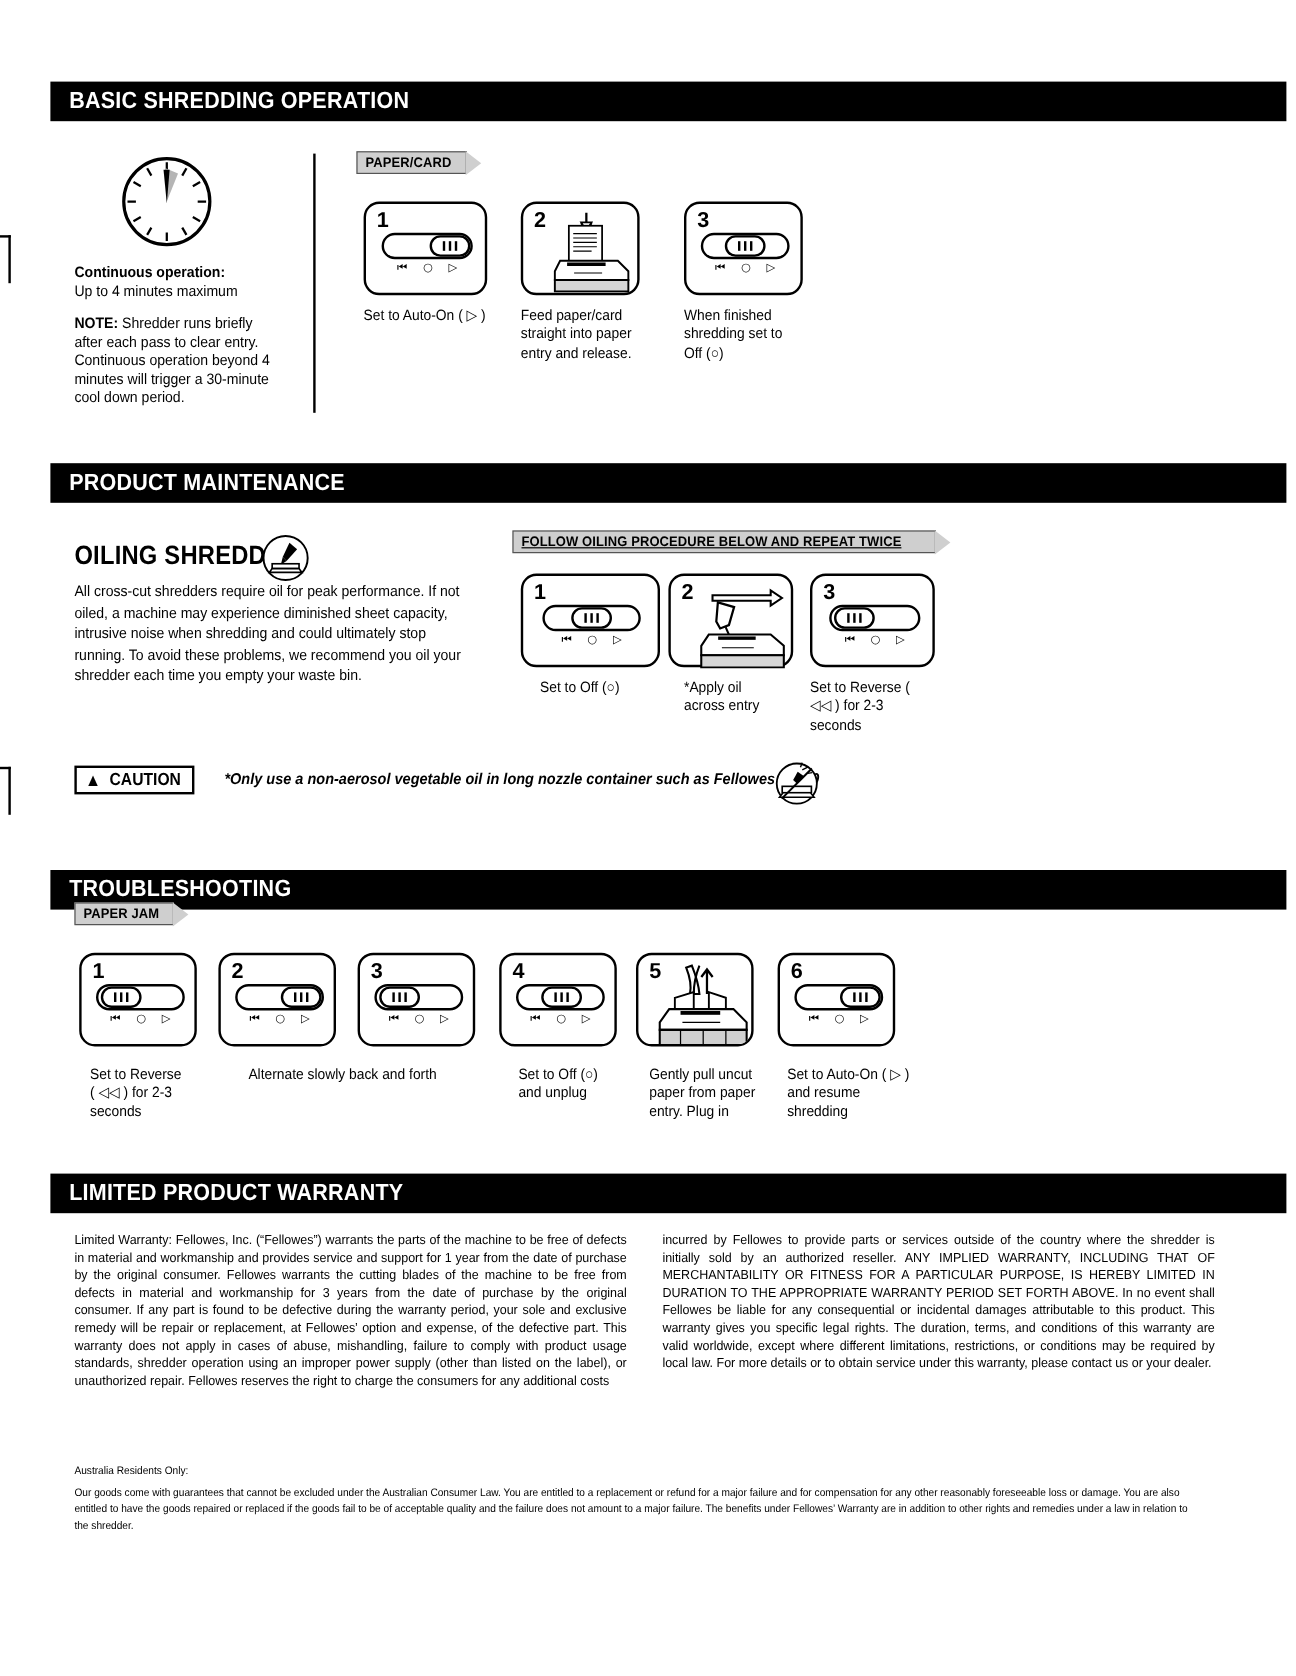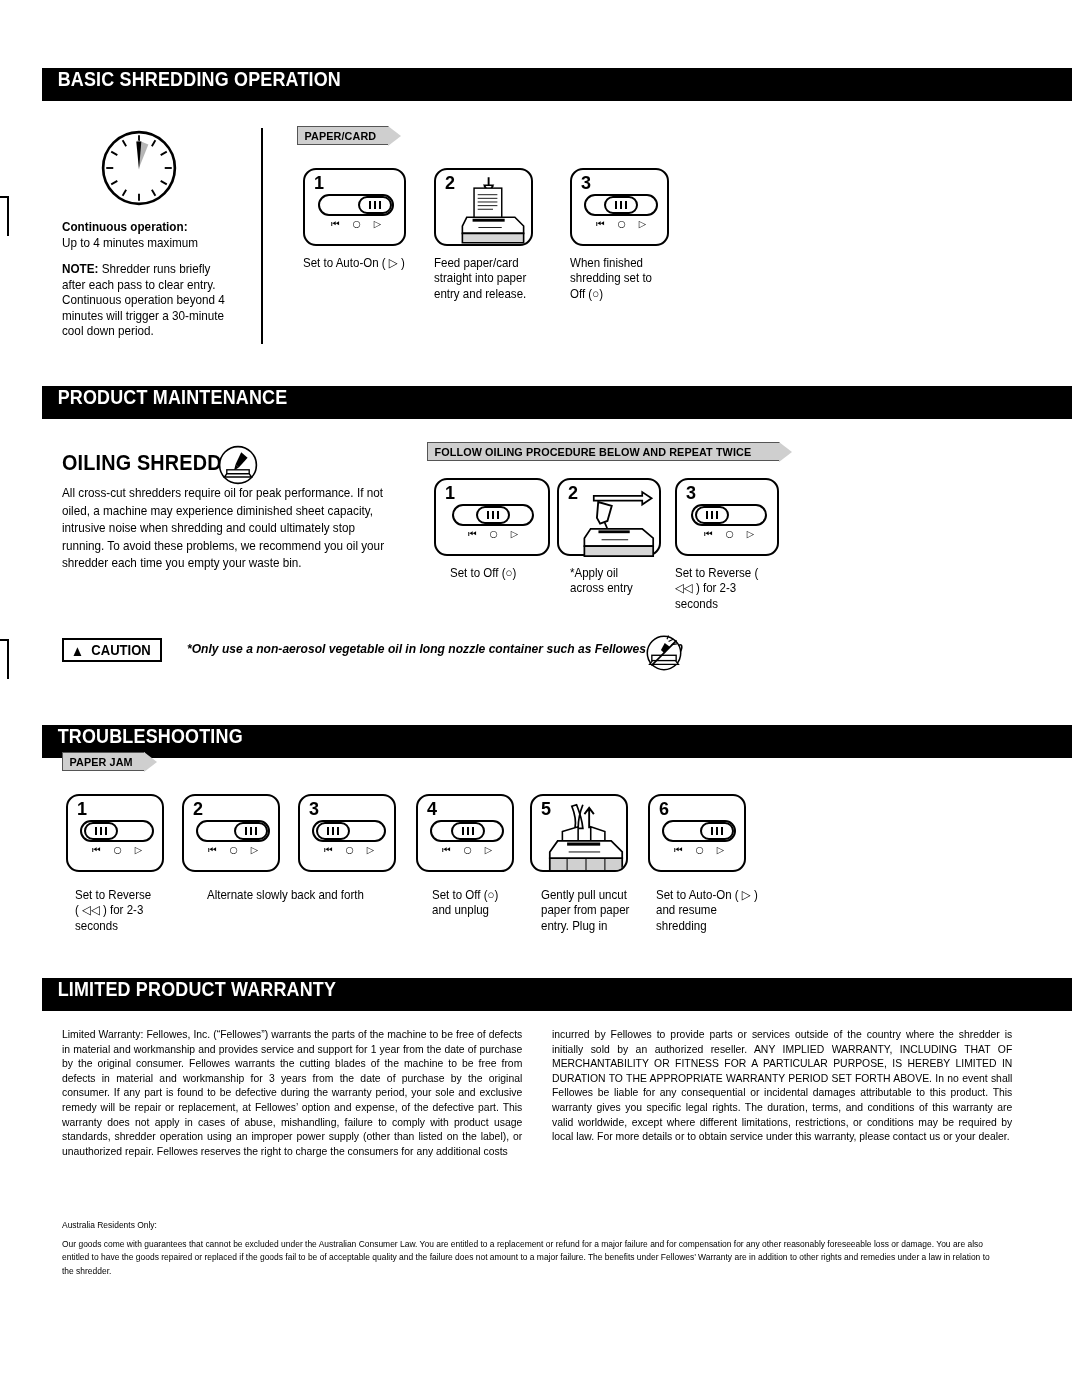--- a/index.html
+++ b/index.html
@@ -5,21 +5,21 @@
   html,body{margin:0;padding:0;background:#fff;}
   body{
     width:1080px;height:1397px;position:relative;overflow:hidden;
     font-family:"Liberation Sans", sans-serif;color:#000;
     -webkit-font-smoothing:antialiased;
   }
   
   .abs{position:absolute;}
   .bar{
     position:absolute;left:42px;width:1030px;height:33px;background:#000;
-    display:flex;
+    display:flex;align-items:center;
   }
   .bar span{
     color:#fff;font-weight:bold;font-size:19.5px;letter-spacing:.2px;
     padding-left:17px;transform:scaleX(.92);transform-origin:left center;
     font-family:"Liberation Sans", sans-serif;
   }
   .tag{
     position:absolute;height:19px;background:#cfcfcf;border:1px solid #555;
     display:flex;align-items:center;box-sizing:border-box;
   }
@@ -218,21 +218,21 @@
     <circle cx="50" cy="50" r="46" fill="#fff" stroke="#000" stroke-width="4"></circle>
     <path d="M58 18 L74 32 L52 56 L44 48 Z" fill="#000"></path>
     <path d="M44 48 L52 56 L40 64 Z" fill="#000"></path>
     <rect x="22" y="62" width="56" height="10" fill="#fff" stroke="#000" stroke-width="3.4"></rect>
     <path d="M16 80 L84 80 L78 72 L22 72 Z" fill="#fff" stroke="#000" stroke-width="3.4"></path>
   </svg>
 </div>
 
 <div class="copy" style="left:62px;top:485px;width:360px;line-height:17.5px;">All cross-cut shredders require oil for peak performance. If not oiled, a machine may experience diminished sheet capacity, intrusive noise when shredding and could ultimately stop running. To avoid these problems, we recommend you oil your shredder each time you empty your waste bin.</div>
 
-<div class="tag" style="left:427px;top:442px;">
+<div class="tag" style="left:427px;top:442px;text-decoration:underline;">
   <div class="ptb"></div>
     <div class="pt"></div>
   <b>FOLLOW OILING PROCEDURE BELOW AND REPEAT TWICE</b>
 </div>
 
 <div class="step" style="left:434px;top:478px;width:116px;height:78px;">
   <div class="stepnum">1</div>
   <div class="sw" style="left:16px;top:24px;width:82px;">
     <div class="swbody"></div>
     <div class="swknob" style="left:24px;">

